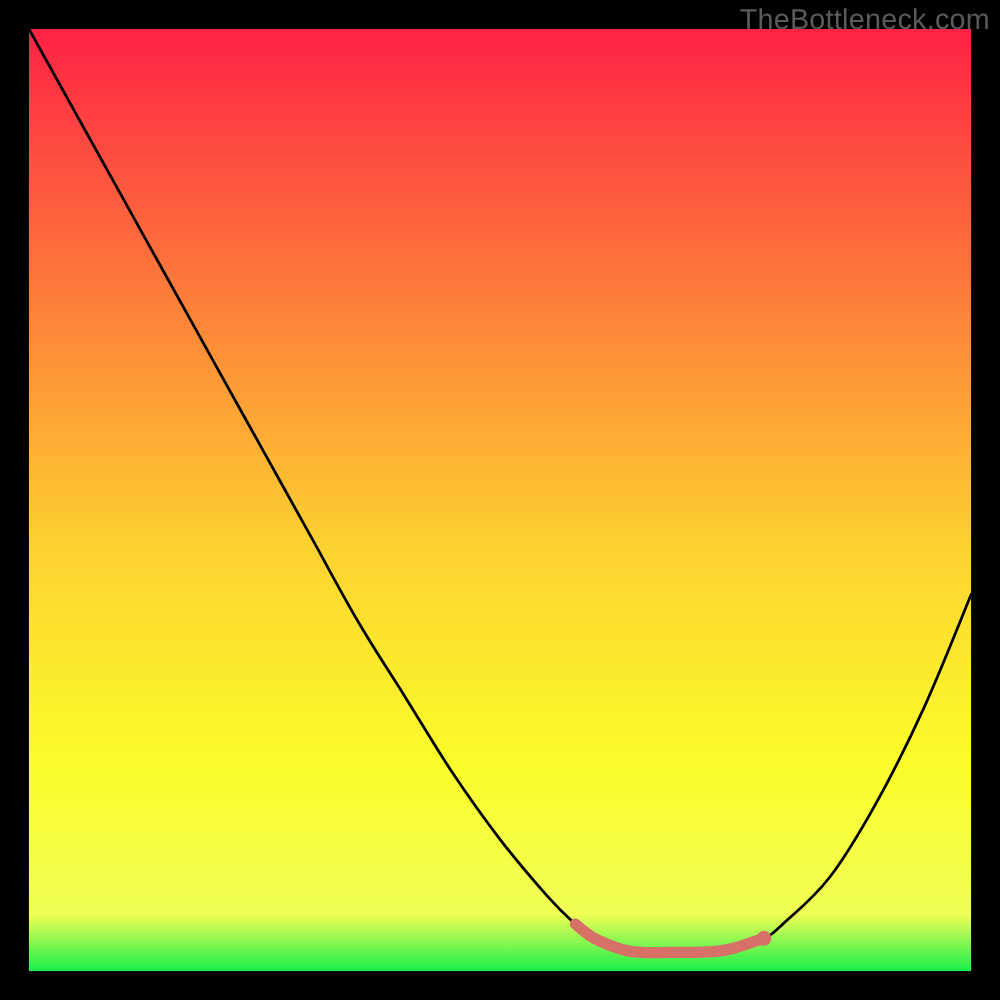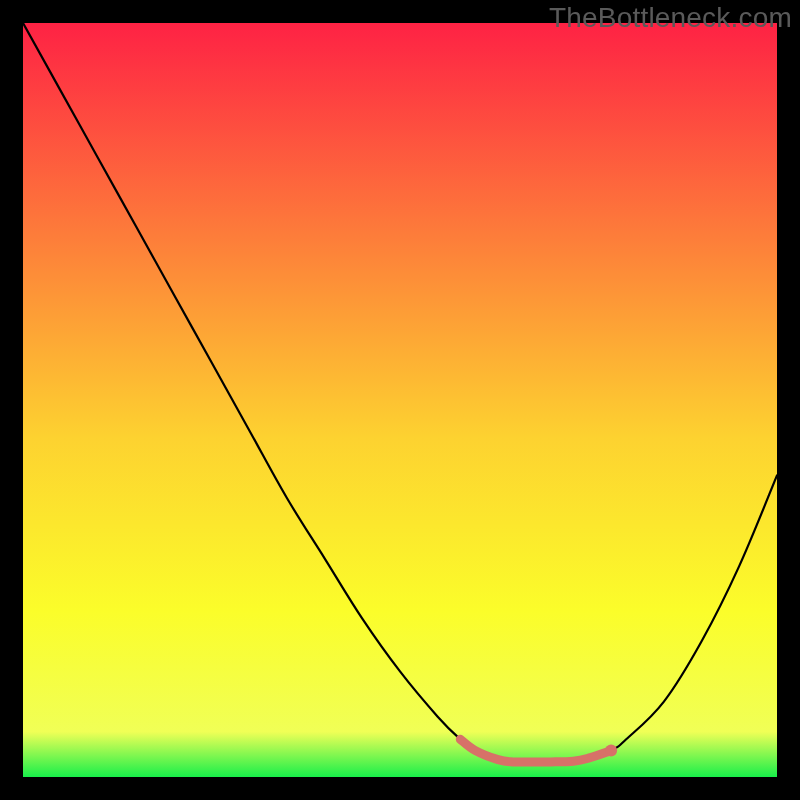--- a/index.html
+++ b/index.html
@@ -15,21 +15,21 @@
     width: 800px;
     height: 800px;
     background: #000;
   }
   .watermark {
     position: absolute;
     top: 2px;
     right: 8px;
     color: #5a5a5a;
     font-family: Arial, Helvetica, sans-serif;
-    font-size: 28px;
+    font-size: 23px;
     font-weight: 500;
     letter-spacing: 0.2px;
     z-index: 10;
   }
   .plot-area {
     position: absolute;
     left: 23px;
     top: 23px;
     width: 754px;
     height: 754px;

